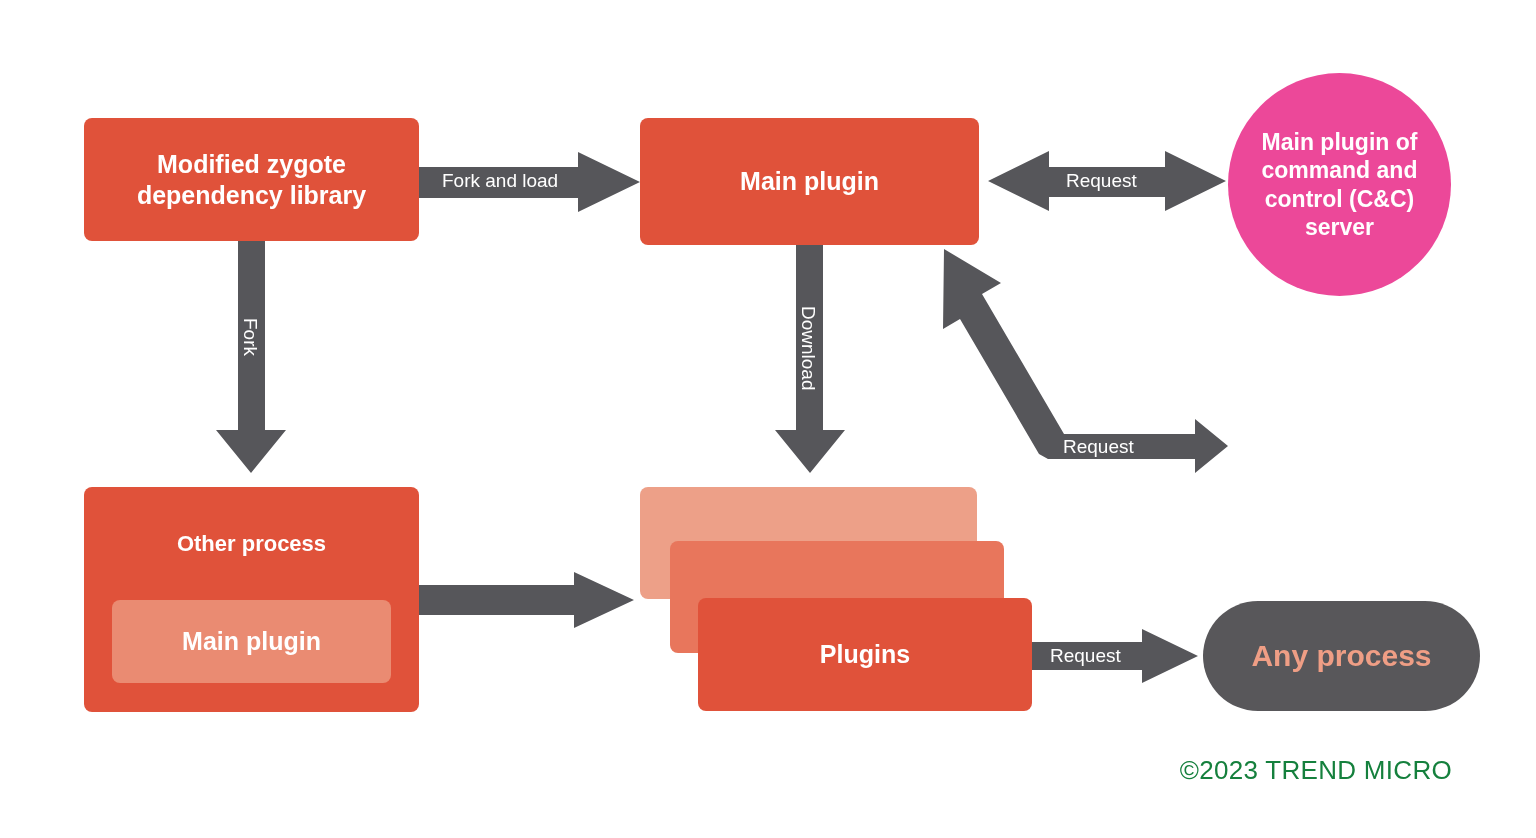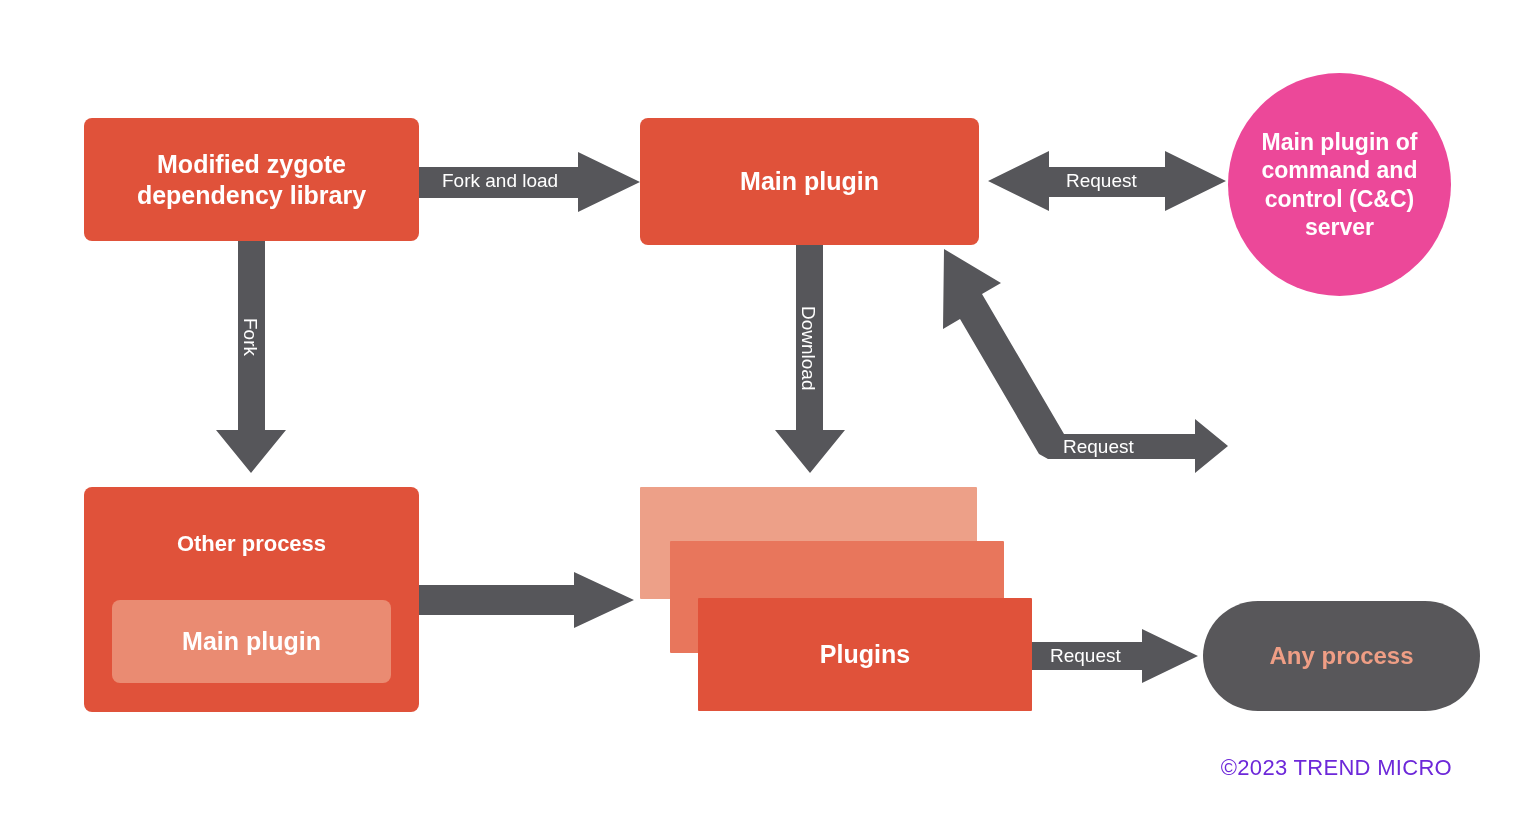--- a/index.html
+++ b/index.html
@@ -54,40 +54,40 @@
   #node-inner-main-plugin {
     position: absolute; left: 28px; top: 113px; width: 279px; height: 83px;
     background: #ea8b72; border-radius: 8px;
     display: flex; align-items: center; justify-content: center;
     color: #ffffff; font-size: 25px; font-weight: bold;
   }
 
   
   #plugins-stack { position: absolute; left: 640px; top: 487px; width: 400px; height: 228px; }
   .plugin-card {
-    position: absolute; box-sizing: border-box; border-radius: 1px;
+    position: absolute; box-sizing: border-box; border-radius: 8px;
     display: flex; align-items: center; justify-content: center;
     color: #ffffff; font-weight: bold; font-size: 25px;
   }
   #plugin-card-back  { left: 0px;  top: 0px;  width: 337px; height: 112px; background: #eda088; }
   #plugin-card-mid   { left: 30px; top: 54px; width: 334px; height: 112px; background: #e8765c; }
   #plugin-card-front { left: 58px; top: 111px; width: 334px; height: 113px; background: #e0523a; }
 
   
   #node-cc-server {
     left: 1228px; top: 73px; width: 223px; height: 223px;
     font-size: 23px; padding: 0 16px;
   }
   #node-plugin-host {
     left: 1228px; top: 337px; width: 223px; height: 223px;
     font-size: 23px;
   }
   #node-any-process {
     left: 1203px; top: 601px; width: 277px; height: 110px;
-    font-size: 24px; color: #ef9e85;
+    font-size: 30px; color: #ef9e85;
   }
 
   
   #arrows { position: absolute; left: 0; top: 0; width: 1536px; height: 838px; }
 
   
   .arrow-label {
     position: absolute;
     color: #ffffff;
     font-size: 19px;
@@ -98,22 +98,22 @@
   .arrow-label.vertical {
     transform-origin: 0 0;
     transform: rotate(90deg);
   }
 
   
   #copyright {
     position: absolute;
     right: 84px;
     top: 755px;
-    color: #6d28d9;
-    font-size: 22px;
+    color: #15803d;
+    font-size: 26px;
     letter-spacing: 0.3px;
     font-family: "Liberation Sans", sans-serif;
   }
 </style>
 </head>
 <body>
 
 <div id="stage">
 
   <svg id="arrows" viewBox="0 0 1536 838" width="1536" height="838" xmlns="http://www.w3.org/2000/svg">

